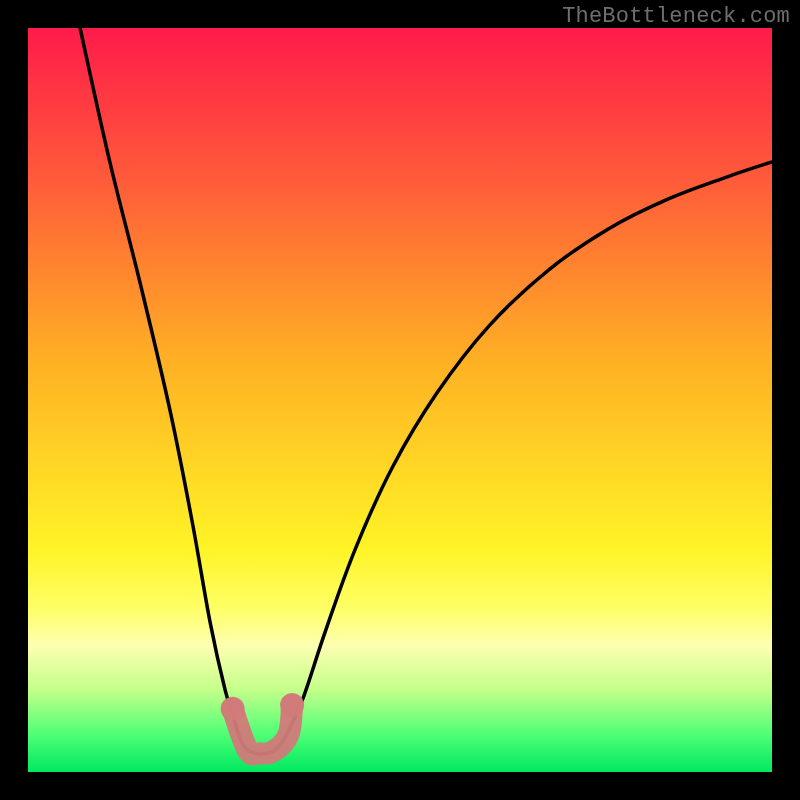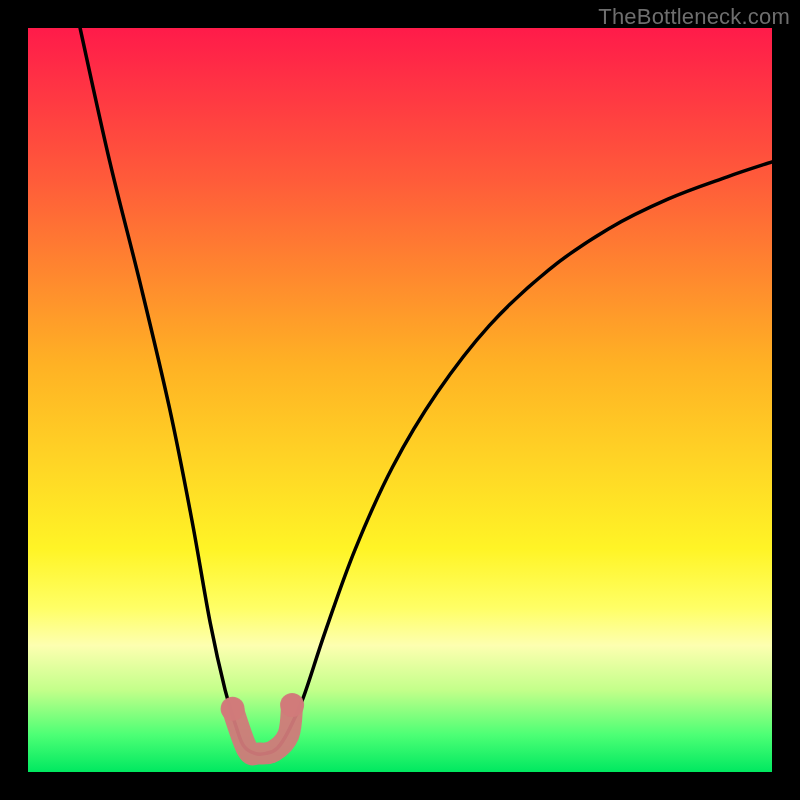--- a/index.html
+++ b/index.html
@@ -11,20 +11,21 @@
     background: #000;
     font-family: Arial, Helvetica, sans-serif;
   }
   .frame {
     position: absolute;
     left: 0;
     top: 0;
     width: 800px;
     height: 800px;
     background: #000;
+    font-family: Liberation Mono, monospace;
   }
   .watermark {
     position: absolute;
     top: 4px;
     right: 10px;
     color: #6e6e6e;
     font-size: 22px;
     font-weight: 500;
     letter-spacing: 0.2px;
   }

